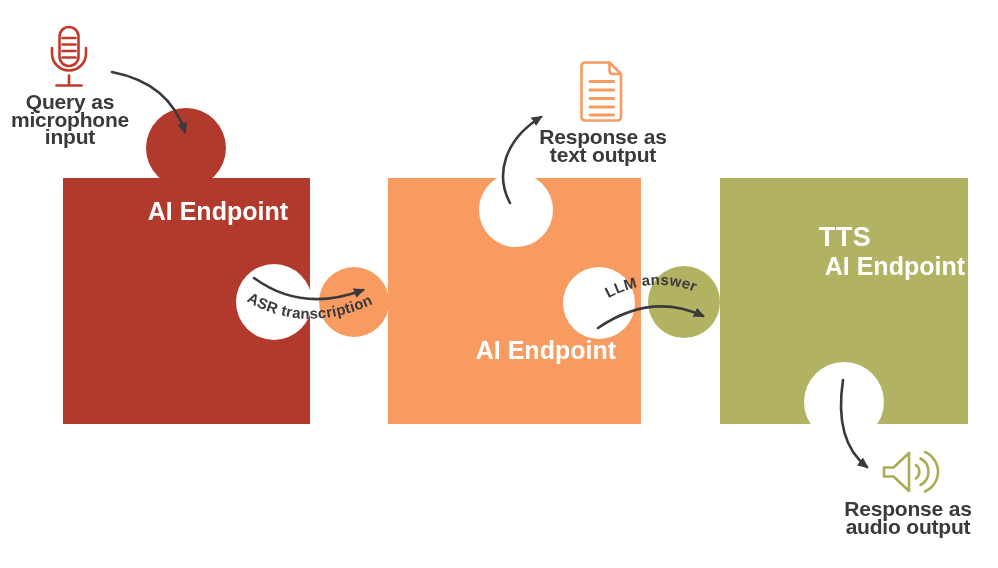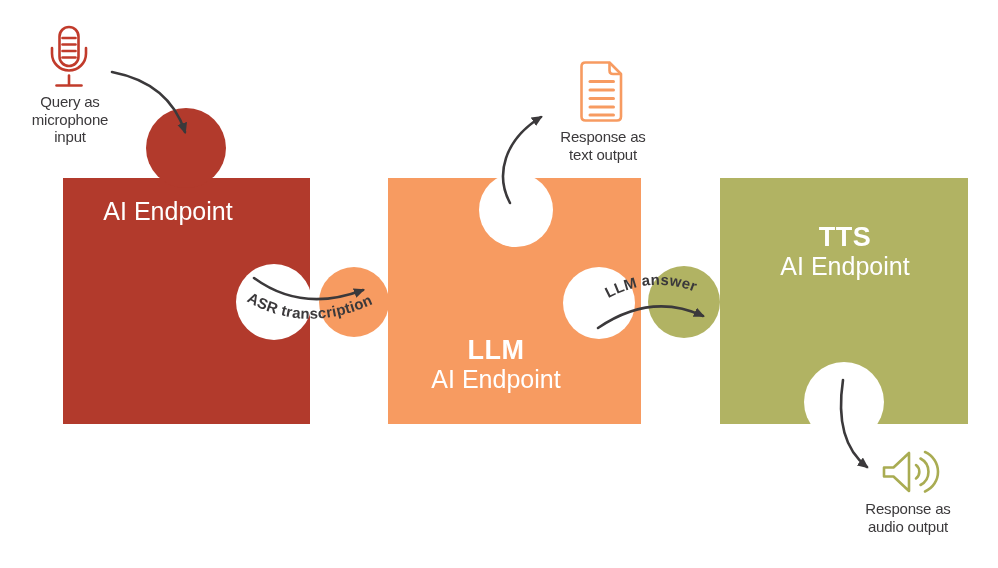--- a/index.html
+++ b/index.html
@@ -19,28 +19,29 @@
   }
   .piece-title{
     display:block;
     font-size:27px;
     font-weight:bold;
     letter-spacing:0.5px;
   }
   .piece-subtitle{
     display:block;
     font-size:25px;
-    font-weight:normal;
+    font-weight:bold;
+    text-align:right;
   }
   .caption{
     position:absolute;
     text-align:center;
     color:#3b393b;
-    font-size:15px;
-    font-weight:normal;
+    font-size:21px;
+    font-weight:bold;
     line-height:17.5px;
     letter-spacing:-0.2px;
     white-space:pre-line;
   }
   .flow-text{
     font-size:15px;
     font-weight:bold;
     fill:#3b393b;
     letter-spacing:0.3px;
   }
@@ -121,21 +122,20 @@
       <path d="M 916,465 A 8.5,8.5 0 0 1 916,478.5"></path>
       <path d="M 920.5,458.5 A 15,15 0 0 1 920.5,485"></path>
       <path d="M 925,452 A 21.5,21.5 0 0 1 925,491.5"></path>
     </g>
   </svg>
 
   <div class="piece-label" style="left:48px; top:197px; width:240px;">
     <span class="piece-subtitle">AI Endpoint</span>
   </div>
   <div class="piece-label" style="left:376px; top:336px; width:240px;">
-    <span class="piece-title">LLM</span>
     <span class="piece-subtitle">AI Endpoint</span>
   </div>
   <div class="piece-label" style="left:725px; top:223px; width:240px;">
     <span class="piece-title">TTS</span>
     <span class="piece-subtitle">AI Endpoint</span>
   </div>
 
   <div class="caption" style="left:0px; top:93px; width:140px;">Query as
 microphone
 input</div>

